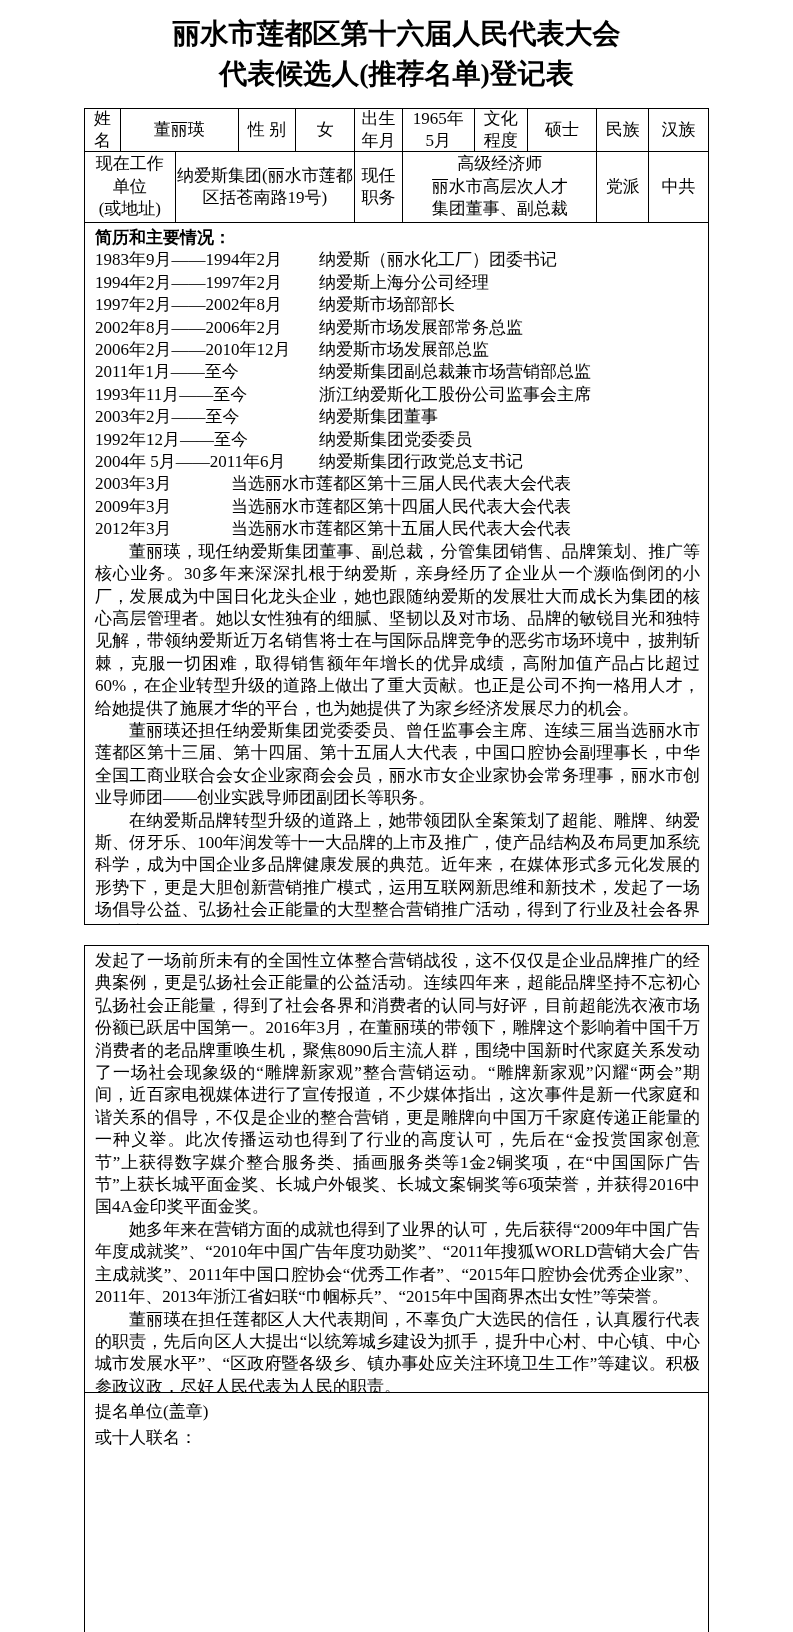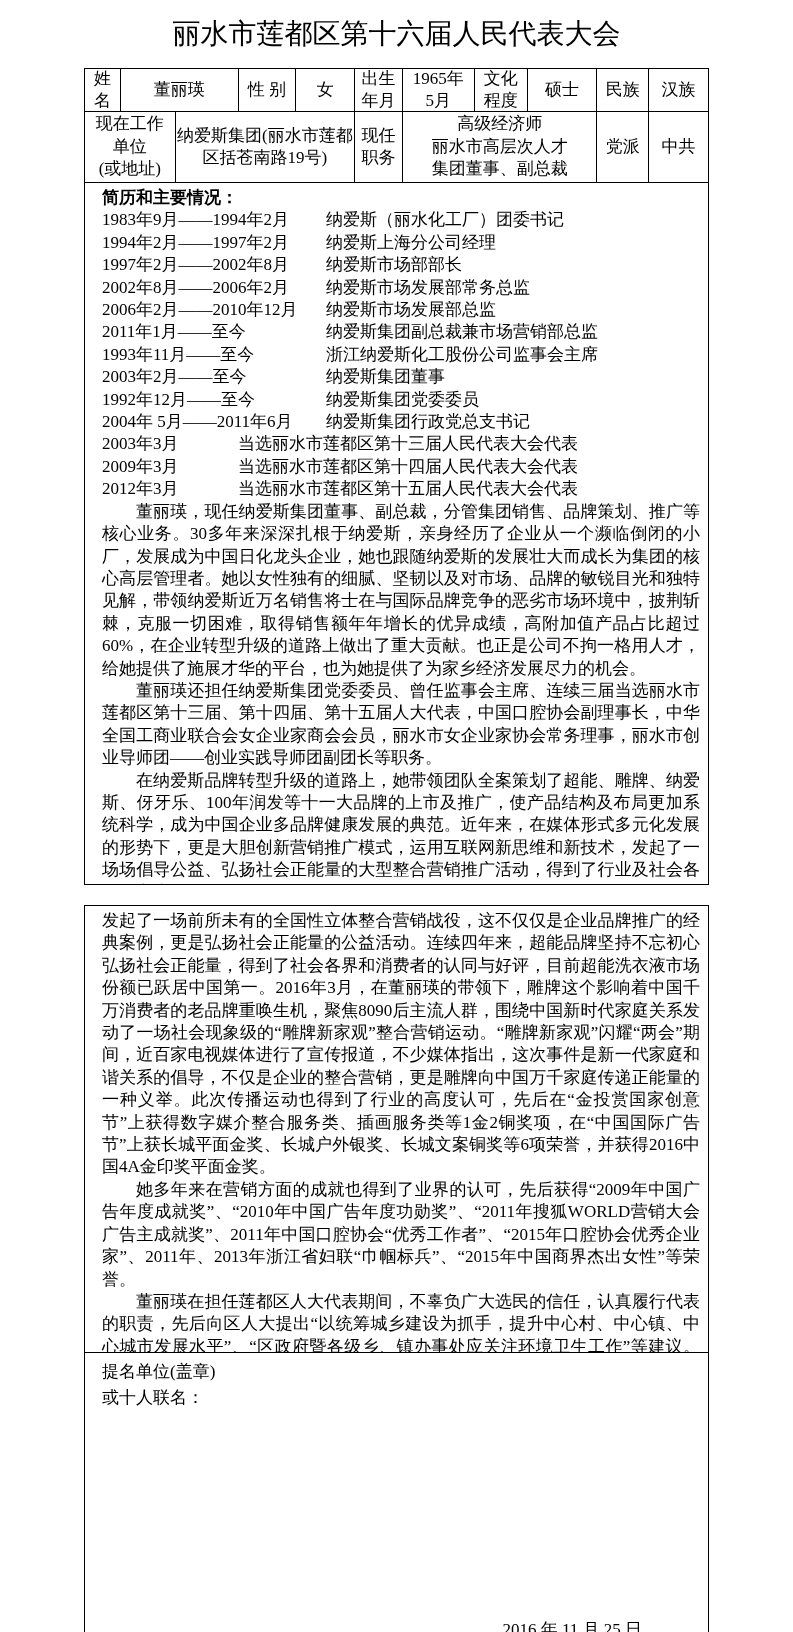--- a/index.html
+++ b/index.html
@@ -4,38 +4,38 @@
 <style>
   html,body { margin:0; padding:0; background:#ffffff; }
   body {
     width:793px; height:1632px;
     font-family:"Liberation Serif","DejaVu Serif",serif;
     color:#000; font-size:17px; line-height:22.4px;
     -webkit-font-smoothing:none;
   }
   * { box-sizing:border-box; }
 
-  .title { text-align:center; font-weight:normal; font-size:28px; line-height:40px; padding-top:14px; }
+  .title { text-align:center; font-weight:bold; font-size:28px; line-height:40px; padding-top:14px; }
 
   .form { margin:14px 0 0 84px; width:625px; }
 
   
   .info { border:1px solid #000; }
   .irow { display:flex; }
   .cell {
     border-right:1px solid #000;
     display:flex; align-items:center; justify-content:center;
     text-align:center; white-space:pre-line; overflow:hidden; padding:1px;
   }
   .cell:last-child { border-right:none; }
   .r1 .cell { height:43px; border-bottom:1px solid #000; }
   .r2 .cell { height:70px; }
 
   
-  .box { border:1px solid #000; width:625px; overflow:hidden; padding:4px 8px 0 17px; }
+  .box { border:1px solid #000; width:625px; overflow:hidden; padding:4px 8px 0 10px; }
   .box1 { height:703px; margin-top:-1px; }
   .box2 { height:448px; margin-top:20px; }
   .box3 { height:306px; margin-top:-1px; position:relative; padding-top:6px; }
 
   .sec-heading { font-weight:bold; }
 
   .rl { white-space:nowrap; }
   .rp { display:inline-block; min-width:224px; }
   .rpn { display:inline-block; min-width:136px; }
 
@@ -45,20 +45,21 @@
   .footer-line { line-height:26px; }
   .date { position:absolute; right:66px; bottom:16px; }
 </style>
 </head>
 <body>
 
 <div class="page">
 
   <div class="title">
     <div>丽水市莲都区第十六届人民代表大会</div>
+    <div>代表候选人(推荐名单)登记表</div>
   </div>
 
   <div class="form">
 
     <div class="info">
       <div class="irow r1">
         <div class="cell" style="width:36px">姓
 名</div>
         <div class="cell" style="width:118px">董丽瑛</div>
         <div class="cell" style="width:58px">性 别</div>

